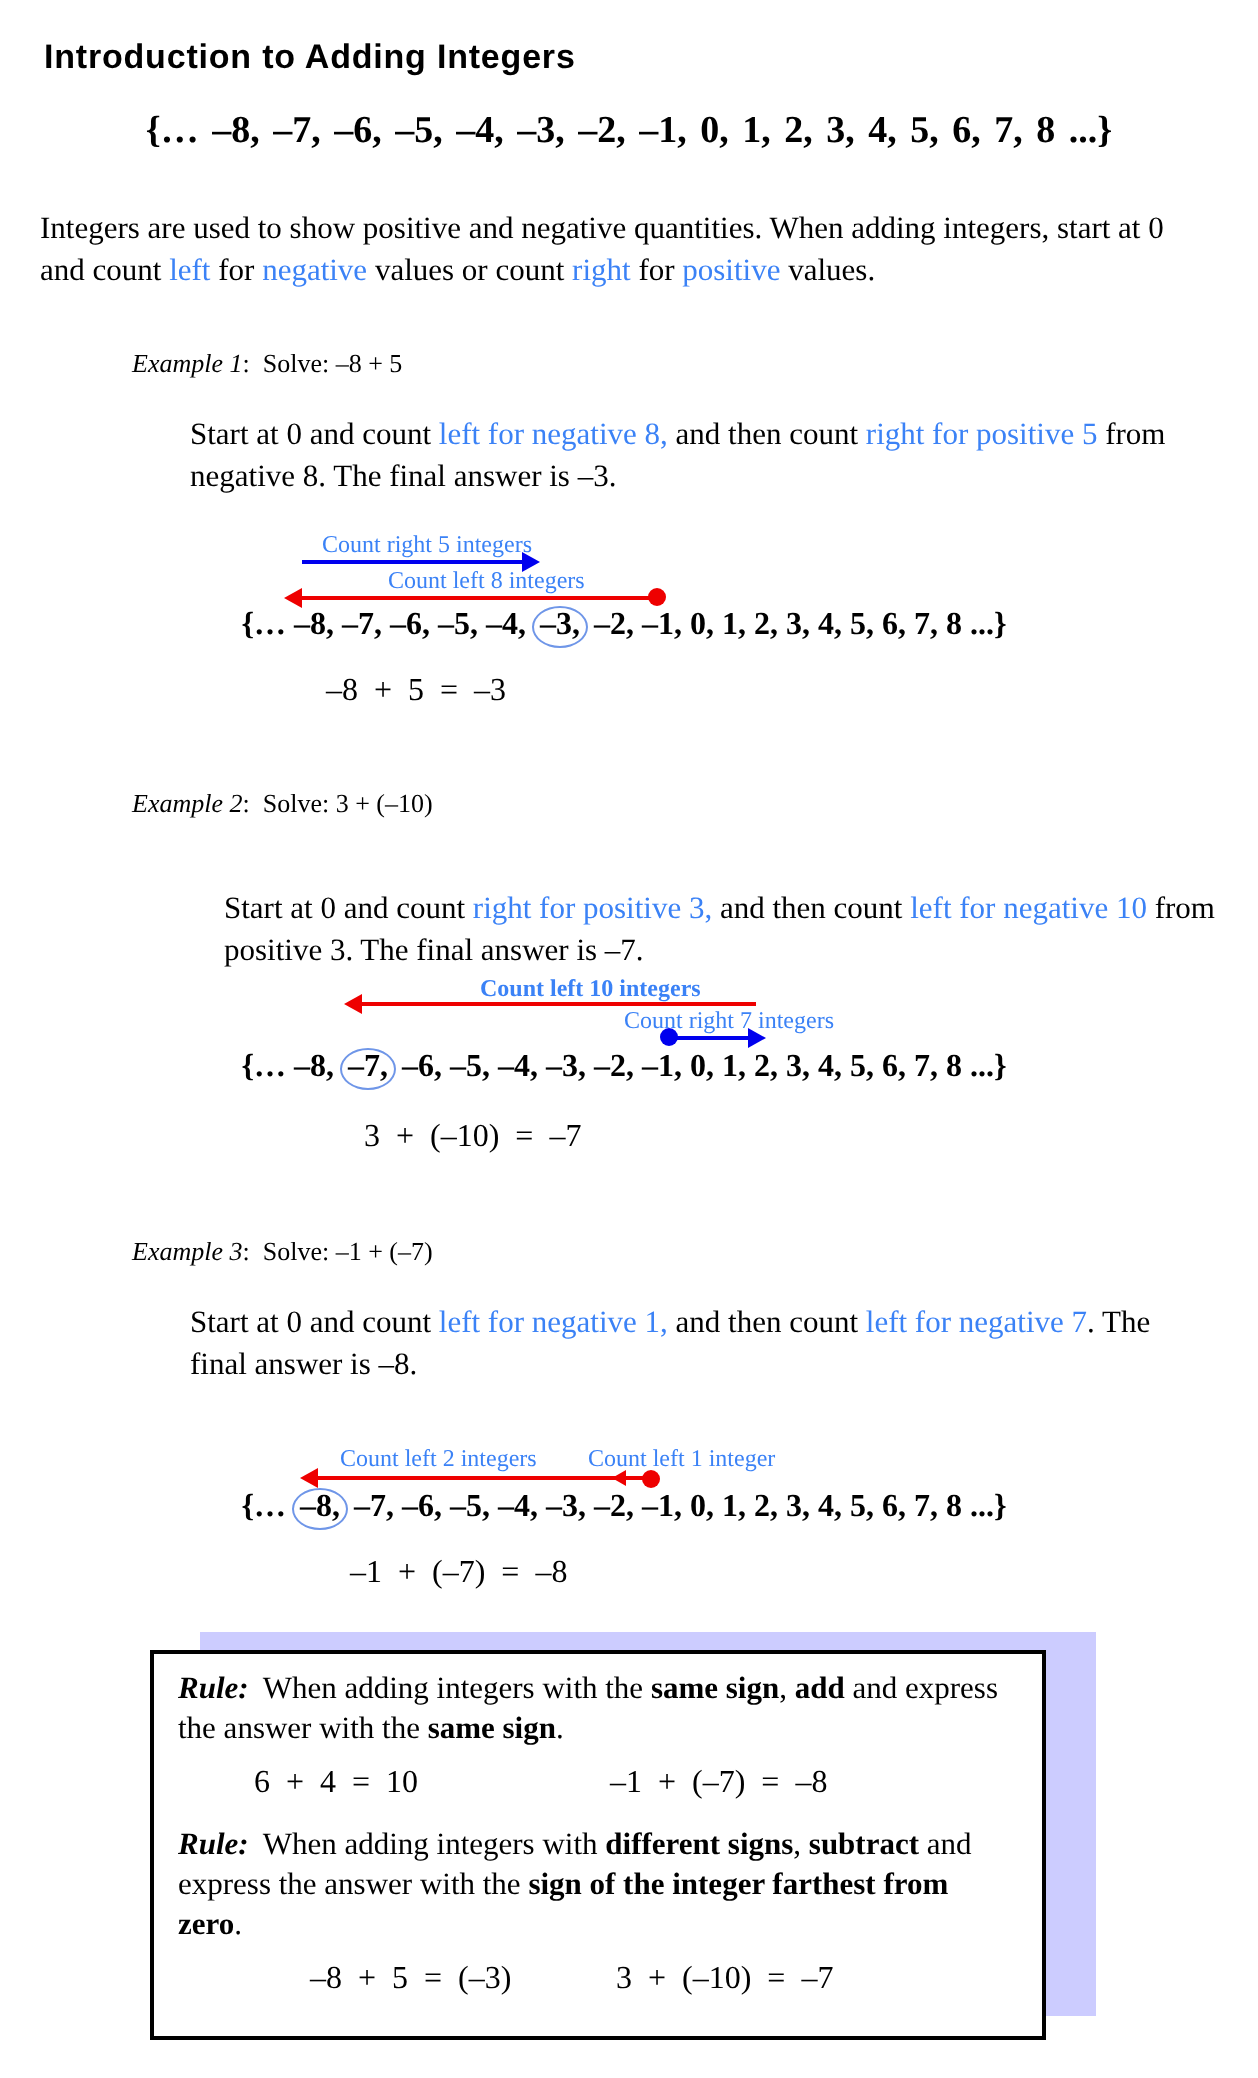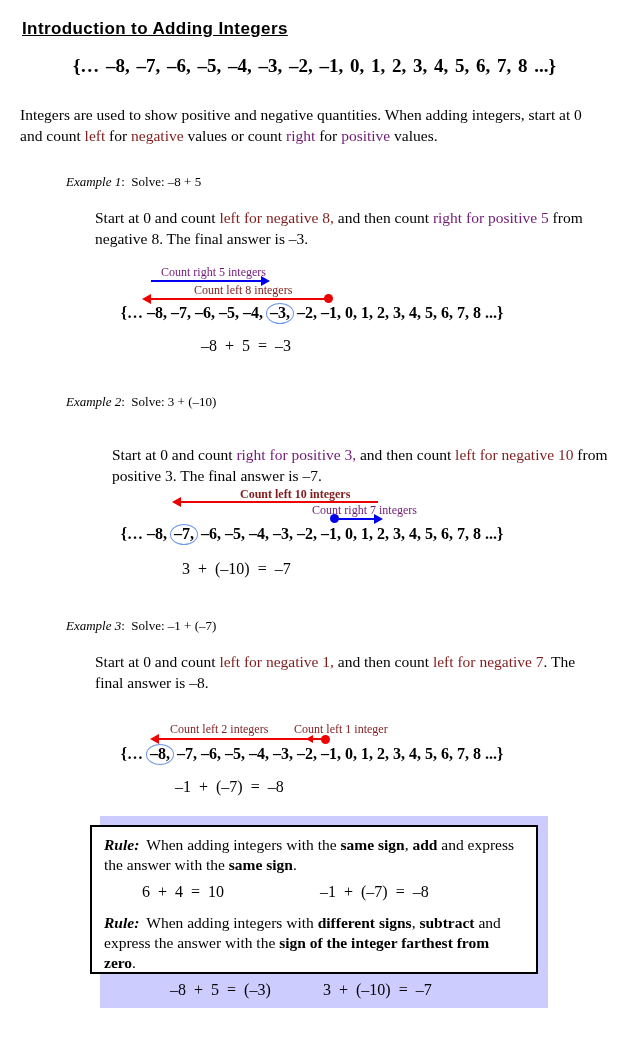--- a/index.html
+++ b/index.html
@@ -4,22 +4,22 @@
 <style>
   html,body{margin:0;padding:0;background:#fff;}
   .page{position:relative;width:629px;height:1039px;background:#fff;overflow:hidden;
         font-family:"Liberation Serif", serif;color:#000;}
   .abs{position:absolute;}
   .title{font-family:"Liberation Sans", sans-serif;font-weight:700;font-size:17px;letter-spacing:.4px;}
   .intset{width:629px;text-align:center;font-weight:700;font-size:19px;word-spacing:2px;}
   .body-text{font-size:15.5px;line-height:21px;}
   .ex-head{font-size:13px;white-space:pre;}
   .ital{font-style:italic;}
-  .red{color:#7f1d1d;}
-  .blue{color:#701a75;}
+  .red{color:#3b82f6;}
+  .blue{color:#3b82f6;}
   .lbl{font-size:12px;white-space:pre;}
   .hline{position:absolute;height:2px;}
   .rline{background:#ee0000;}
   .bline{background:#0000ee;}
   .tri{position:absolute;width:0;height:0;border-top:5px solid transparent;border-bottom:5px solid transparent;}
   .tri-l-red{border-right:9px solid #ee0000;}
   .tri-r-blue{border-left:9px solid #0000ee;}
   .tri-l-red.sm{border-top-width:4px;border-bottom-width:4px;border-right-width:7px;}
   .dot{position:absolute;width:9px;height:9px;border-radius:50%;}
   .dot.r{background:#ee0000;}
@@ -33,40 +33,40 @@
   .rule-lab{font-weight:700;font-style:italic;margin-right:7px;}
   .b{font-weight:700;}
   .eqrow{position:relative;height:20px;margin:0 0 10px 0;}
   .eqrow .eq{position:absolute;top:0;}
 </style>
 </head>
 <body>
 
 <div class="page">
 
-  <div class="abs title" style="left:22px;top:19px;text-decoration:underline;">Introduction to Adding Integers</div>
+  <div class="abs title" style="left:22px;top:19px;">Introduction to Adding Integers</div>
 
   <div class="abs intset" style="left:0;top:55px;">{… –8, –7, –6, –5, –4, –3, –2, –1, 0, 1, 2, 3, 4, 5, 6, 7, 8 ...}</div>
 
   <p class="abs body-text" style="left:20px;top:104px;width:582px;margin:0;"><span>Integers are used to show positive and negative quantities. When adding integers, start at 0 and count </span><span class="red">left</span><span> for </span><span class="red">negative</span><span> values or count </span><span class="blue">right</span><span> for </span><span class="blue">positive</span><span> values.</span></p>
 
   <div class="abs ex-head" style="left:66px;top:174px;"><span class="ital">Example 1</span><span>:  Solve: –8 + 5</span></div>
 
   <p class="abs body-text" style="left:95px;top:207px;width:505px;margin:0;"><span>Start at 0 and count </span><span class="red">left for negative 8,</span><span> and then count </span><span class="blue">right for positive 5</span><span> from negative 8. The final answer is –3.</span></p>
 
   <div class="abs" style="left:0;top:264px;width:629px;height:100px;">
     <div class="abs lbl blue" style="left:161px;top:1px;">Count right 5 integers</div>
     <div class="hline bline" style="left:151px;top:16px;width:110px;"></div>
     <div class="tri tri-r-blue" style="left:261px;top:12px;"></div>
     <div class="abs lbl red" style="left:194px;top:19px;">Count left 8 integers</div>
     <div class="hline rline" style="left:150px;top:34px;width:176px;"></div>
     <div class="tri tri-l-red" style="left:142px;top:30px;"></div>
     <div class="dot r" style="left:324px;top:30px;"></div>
     <div class="abs numline" style="left:2px;top:39px;"><span>{… –8, –7, –6, –5, –4,</span><span class="circ">–3,</span><span>–2, –1, 0, 1, 2, 3, 4, 5, 6, 7, 8 ...}</span></div>
-    <div class="abs eq" style="left:163px;top:73px;margin-left:38px;">–8  +  5  =  –3</div>
+    <div class="abs eq" style="left:163px;top:73px;">–8  +  5  =  –3</div>
   </div>
 
   <div class="abs ex-head" style="left:66px;top:394px;"><span class="ital">Example 2</span><span>:  Solve: 3 + (–10)</span></div>
 
   <p class="abs body-text" style="left:95px;top:427px;width:505px;margin:17px;"><span>Start at 0 and count </span><span class="blue">right for positive 3,</span><span> and then count </span><span class="red">left for negative 10</span><span> from positive 3. The final answer is –7.</span></p>
 
   <div class="abs" style="left:0;top:484px;width:629px;height:100px;">
     <div class="abs lbl red" style="left:240px;top:3px;font-weight:bold;">Count left 10 integers</div>
     <div class="hline rline" style="left:180px;top:17px;width:198px;"></div>
     <div class="tri tri-l-red" style="left:172px;top:13px;"></div>
@@ -87,21 +87,21 @@
     <div class="abs lbl red" style="left:294px;top:3px;">Count left 1 integer</div>
     <div class="hline rline" style="left:158px;top:19px;width:168px;"></div>
     <div class="tri tri-l-red" style="left:150px;top:15px;"></div>
     <div class="tri tri-l-red sm" style="left:306px;top:16px;"></div>
     <div class="dot r" style="left:321px;top:16px;"></div>
     <div class="abs numline" style="left:2px;top:25px;"><span>{…</span><span class="circ">–8,</span><span>–7, –6, –5, –4, –3, –2, –1, 0, 1, 2, 3, 4, 5, 6, 7, 8 ...}</span></div>
     <div class="abs eq" style="left:175px;top:59px;">–1  +  (–7)  =  –8</div>
   </div>
 
   <div class="abs shadow" style="left:100px;top:816px;width:448px;height:192px;"></div>
-  <div class="abs rulebox" style="left:90px;top:825px;width:448px;height:149px;">
+  <div class="abs rulebox" style="left:75px;top:825px;width:448px;height:195px;">
 
     <p class="rule-p"><span class="rule-lab">Rule:</span><span>When adding integers with the </span><span class="b">same sign</span><span>, </span><span class="b">add</span><span> and express the answer with the </span><span class="b">same sign</span><span>.</span></p>
 
     <div class="eqrow">
       <span class="eq" style="left:38px;">6  +  4  =  10</span>
       <span class="eq" style="left:216px;">–1  +  (–7)  =  –8</span>
     </div>
 
     <p class="rule-p"><span class="rule-lab">Rule:</span><span>When adding integers with </span><span class="b">different signs</span><span>, </span><span class="b">subtract</span><span> and express the answer with the </span><span class="b">sign of the integer farthest from zero</span><span>.</span></p>
 

